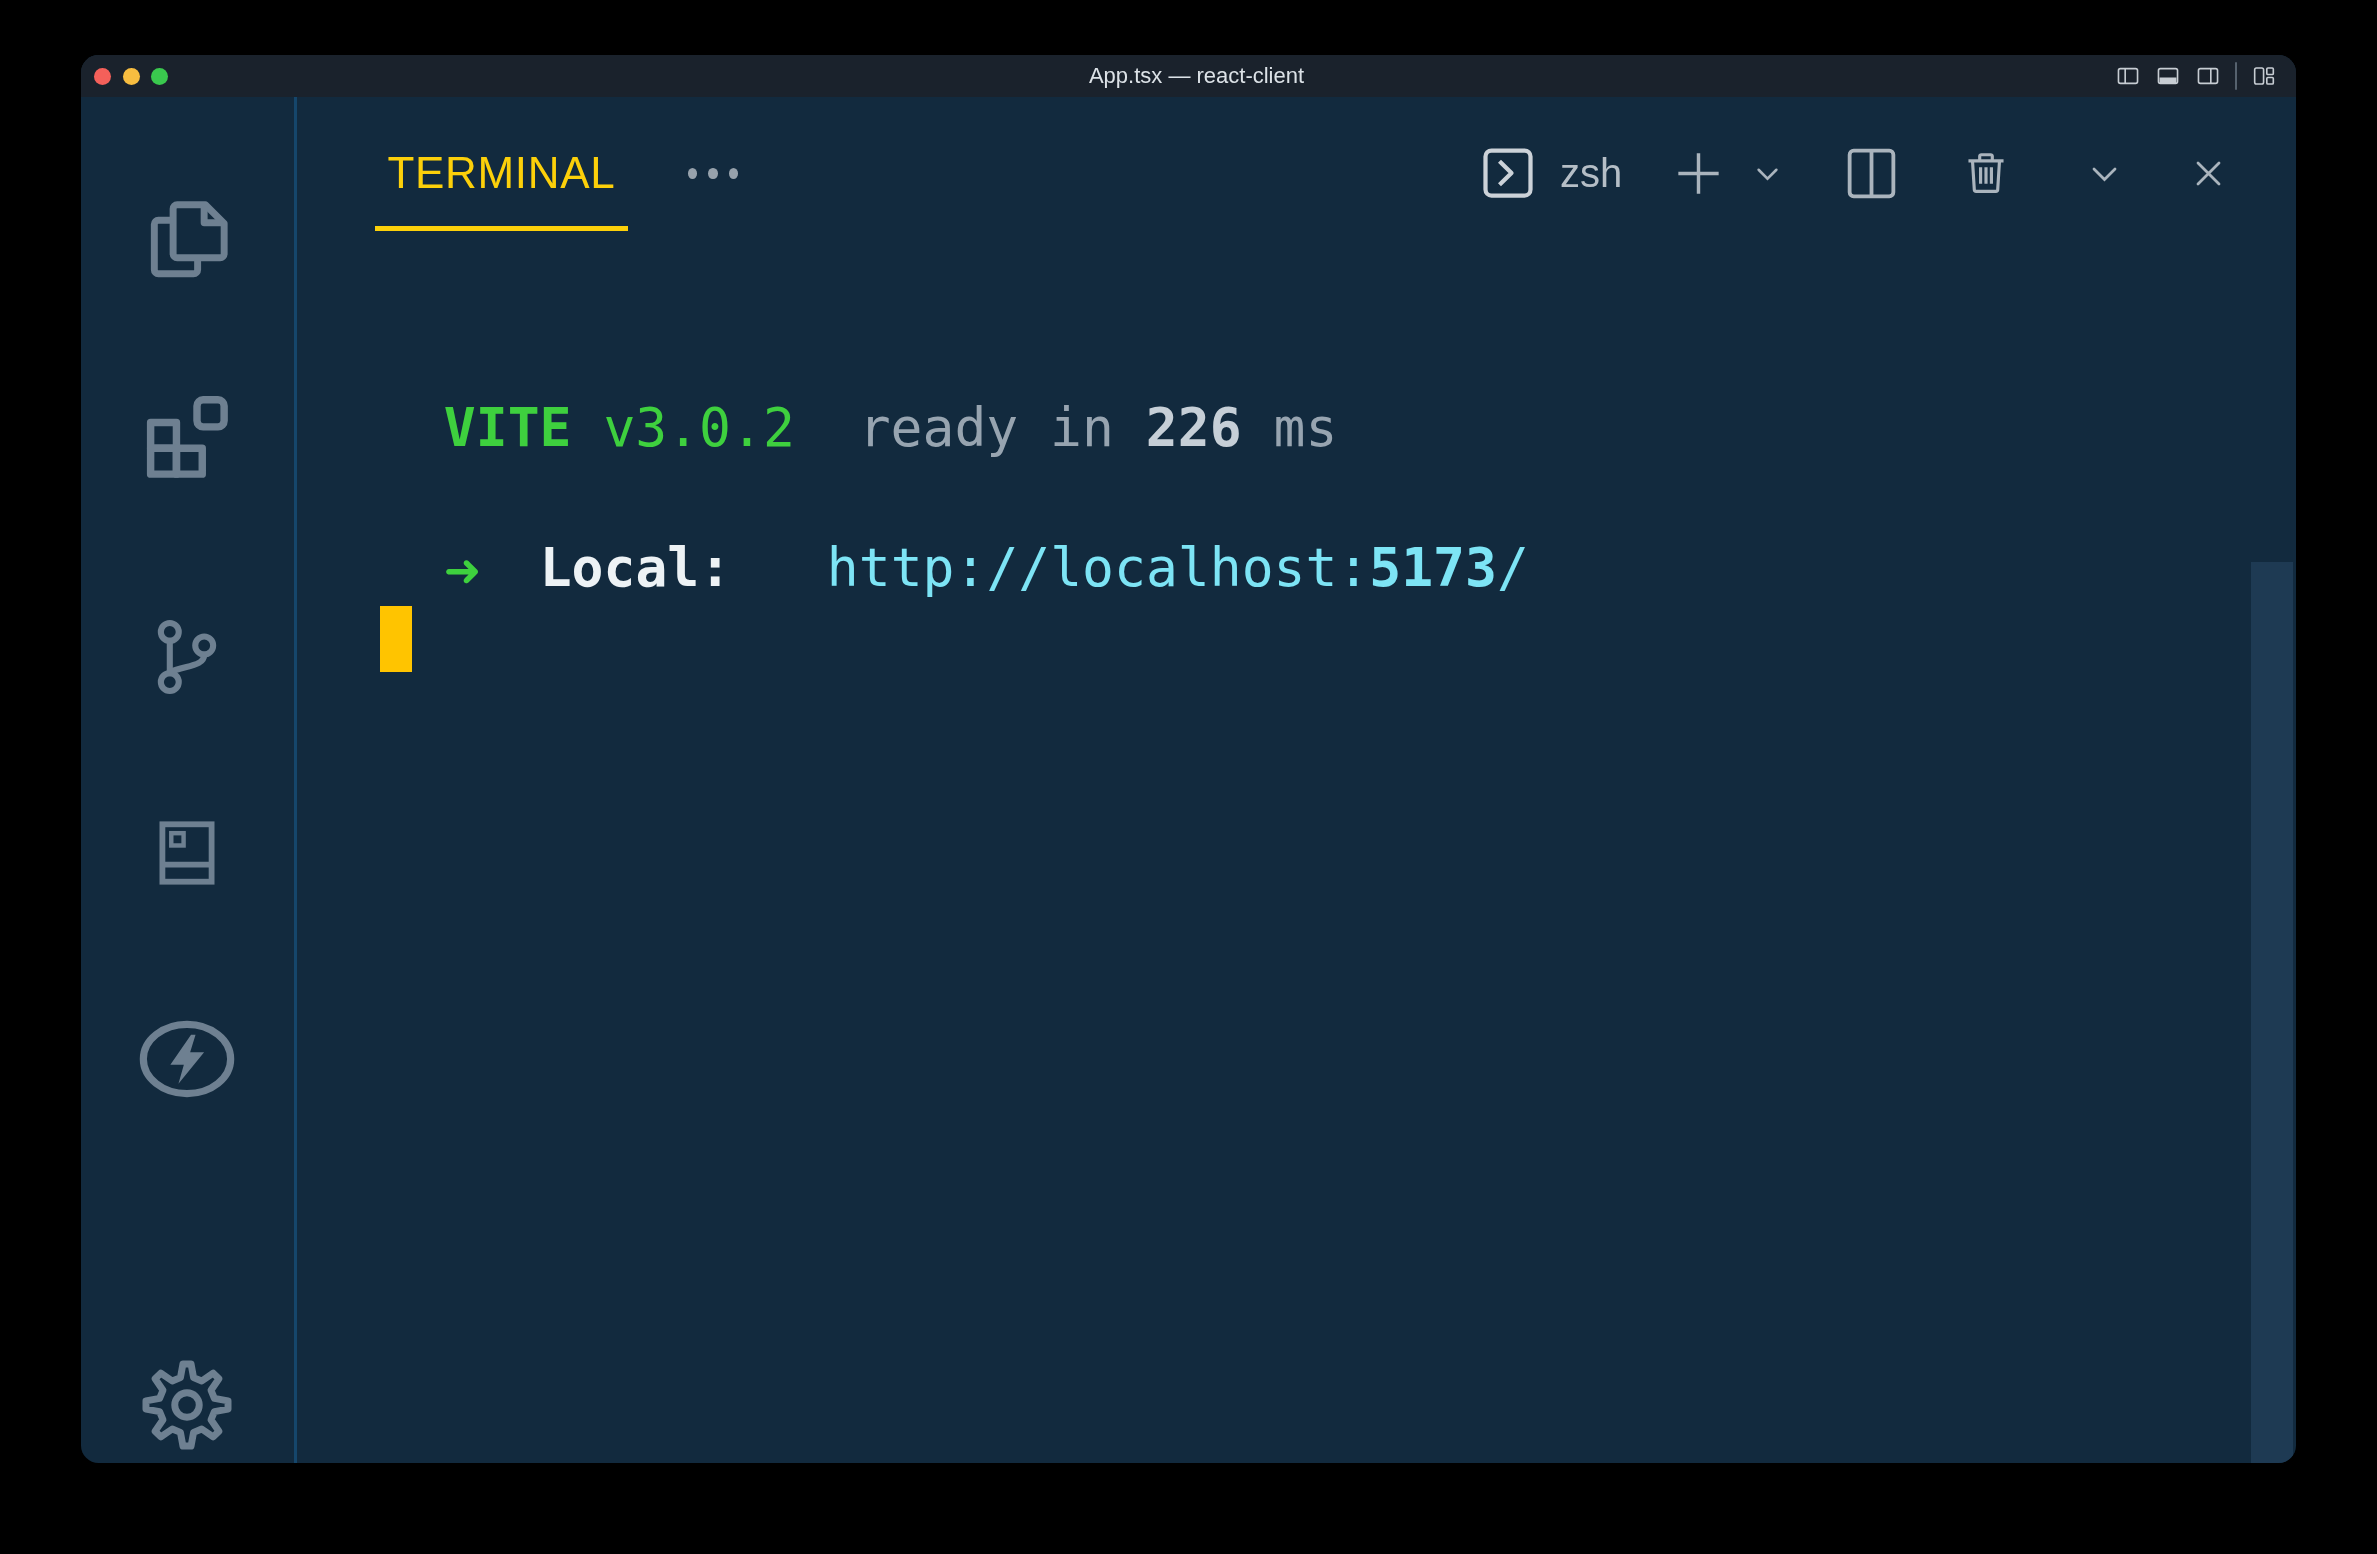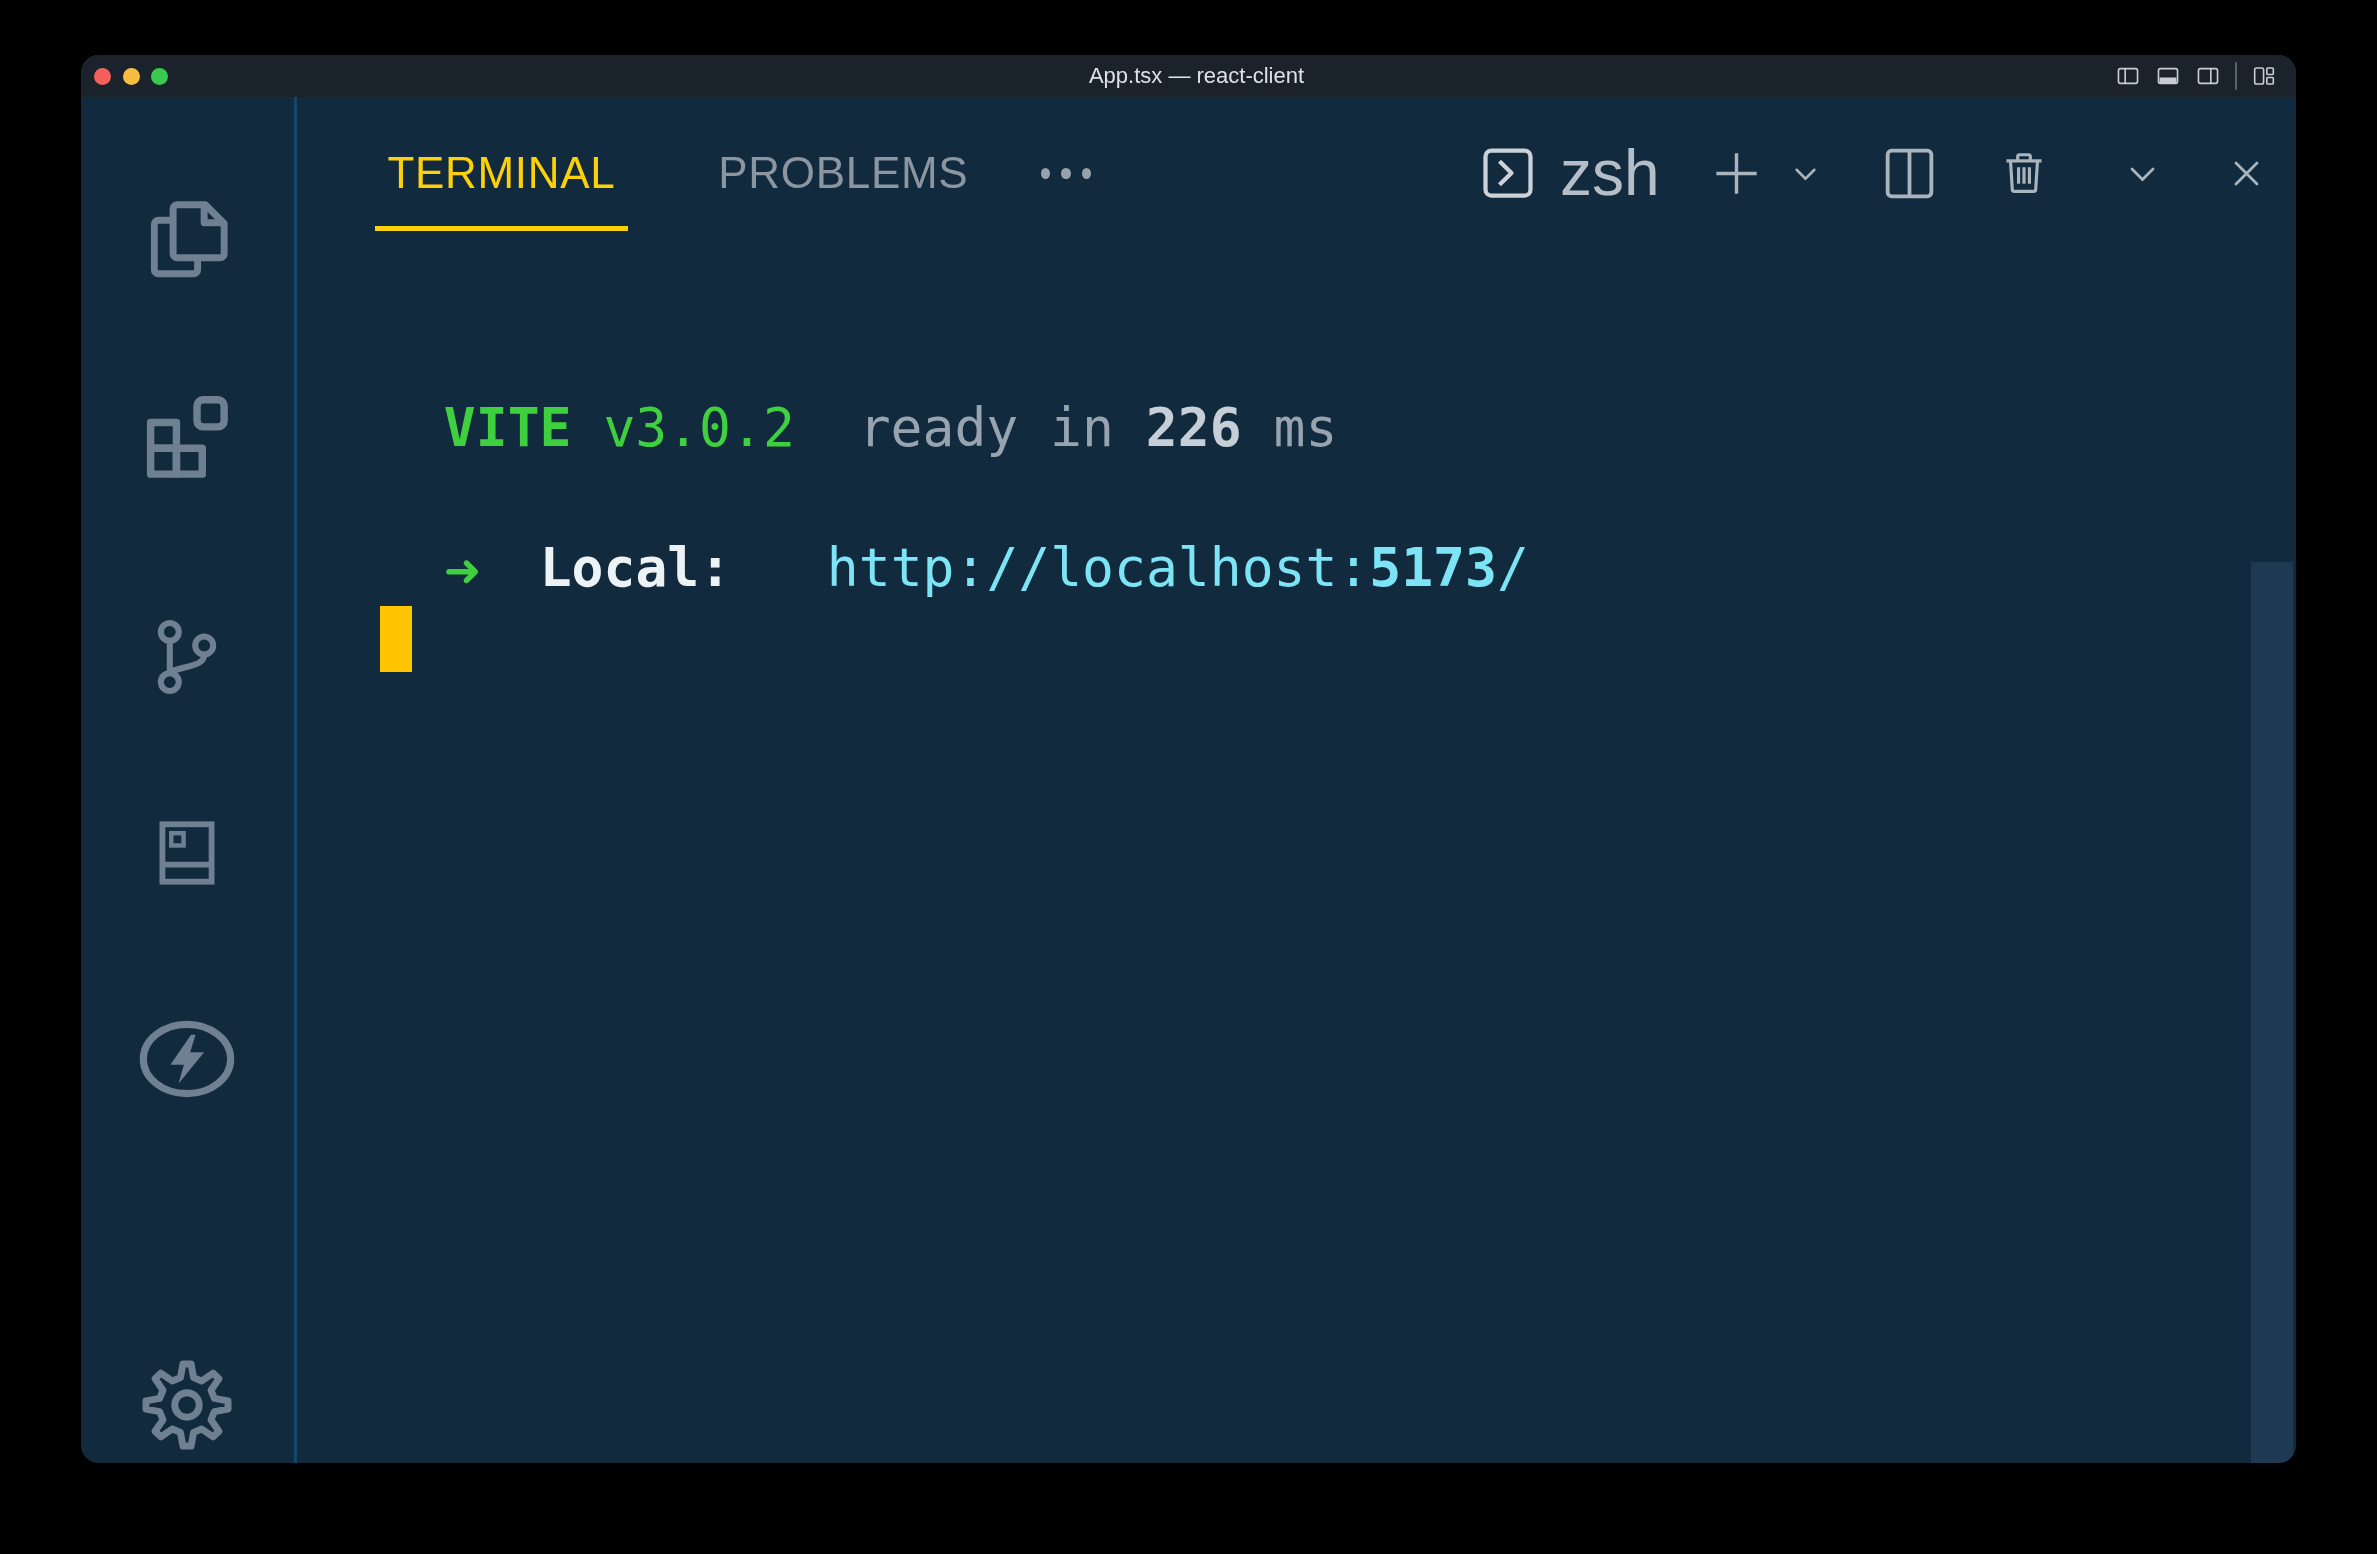--- a/index.html
+++ b/index.html
@@ -30,21 +30,21 @@
   .tab{position:relative;height:100%;display:flex;align-items:center;padding:0 12.4px;
     font-size:44px;letter-spacing:0.7px;color:var(--tab-inactive);}
   .tab.active{color:var(--accent-yellow);}
   .tab.active::after{content:"";position:absolute;left:0;right:0;bottom:17.6px;height:5.1px;background:var(--accent-yellow);}
   .tab + .tab{margin-left:78px;}
   .more-dots{margin-left:60px;display:flex;gap:11px;align-items:center;}
   .more-dots i{width:9.5px;height:11px;border-radius:50%;background:#97a2ac;}
   
   .controls{position:absolute;left:1397px;top:42px;height:152px;display:flex;align-items:center;color:#aab4bd;}
   .controls svg{display:block;}
-  .ctl-zsh{font-size:64px;color:#b5bec6;margin-left:22px;}
+  .ctl-zsh{font-size:40px;color:#b5bec6;margin-left:22px;}
   .ctl-plus{margin-left:47px;}
   .ctl-chevsm{margin-left:19px;}
   .ctl-split{margin-left:53px;}
   .ctl-trash{margin-left:57px;}
   .ctl-chev{margin-left:69px;}
   .ctl-x{margin-left:59px;}
   
   .term-wrap{position:absolute;left:299px;top:268px;
     font-family:"DejaVu Sans Mono",monospace;font-size:53px;line-height:70px;color:var(--dim-text);}
   .term-line{height:70px;white-space:pre;}
@@ -135,23 +135,20 @@
       <path d="M18.71 10.39 L22.05 11.01 L22.05 12.99 L18.71 13.61 L17.88 15.61 L19.81 18.41 L18.41 19.81 L15.61 17.88 L13.61 18.71 L12.99 22.05 L11.01 22.05 L10.39 18.71 L8.39 17.88 L5.59 19.81 L4.19 18.41 L6.12 15.61 L5.29 13.61 L1.95 12.99 L1.95 11.01 L5.29 10.39 L6.12 8.39 L4.19 5.59 L5.59 4.19 L8.39 6.12 L10.39 5.29 L11.01 1.95 L12.99 1.95 L13.61 5.29 L15.61 6.12 L18.41 4.19 L19.81 5.59 L17.88 8.39 Z"></path>
       <circle cx="12" cy="12" r="3"></circle>
     </svg>
   </div>
   <div class="divider"></div>
 
   <div class="tabs">
     <div class="tab active">
       <span>TERMINAL</span>
     </div>
-    <div class="tab">
-      <span>PROBLEMS</span>
-    </div>
     <div class="more-dots">
         <i></i>
         <i></i>
         <i></i>
       </div>
   </div>
 
   <div class="controls">
     <span>
       <svg width="60" height="60" viewBox="0 0 24 24" fill="none" stroke="#ccd2d8" stroke-width="1.7" stroke-linejoin="round">

